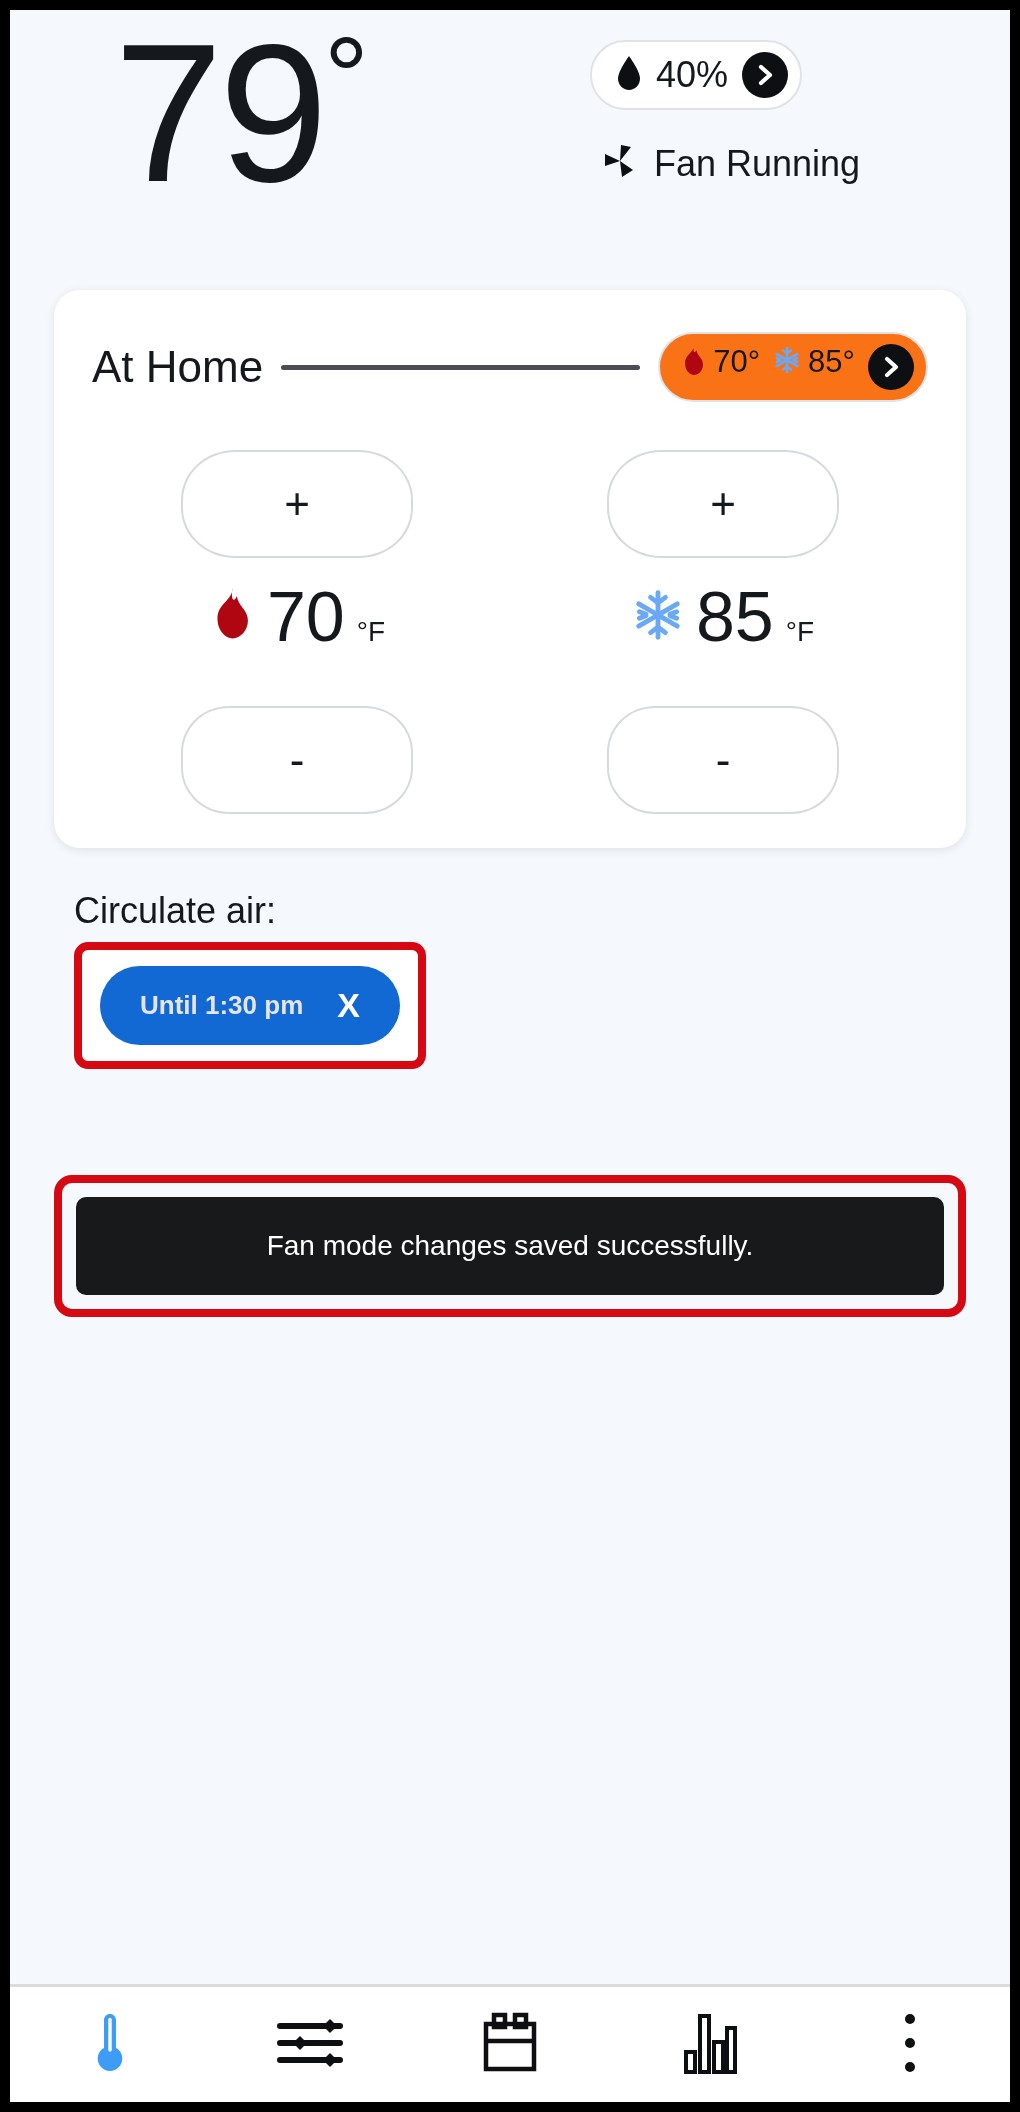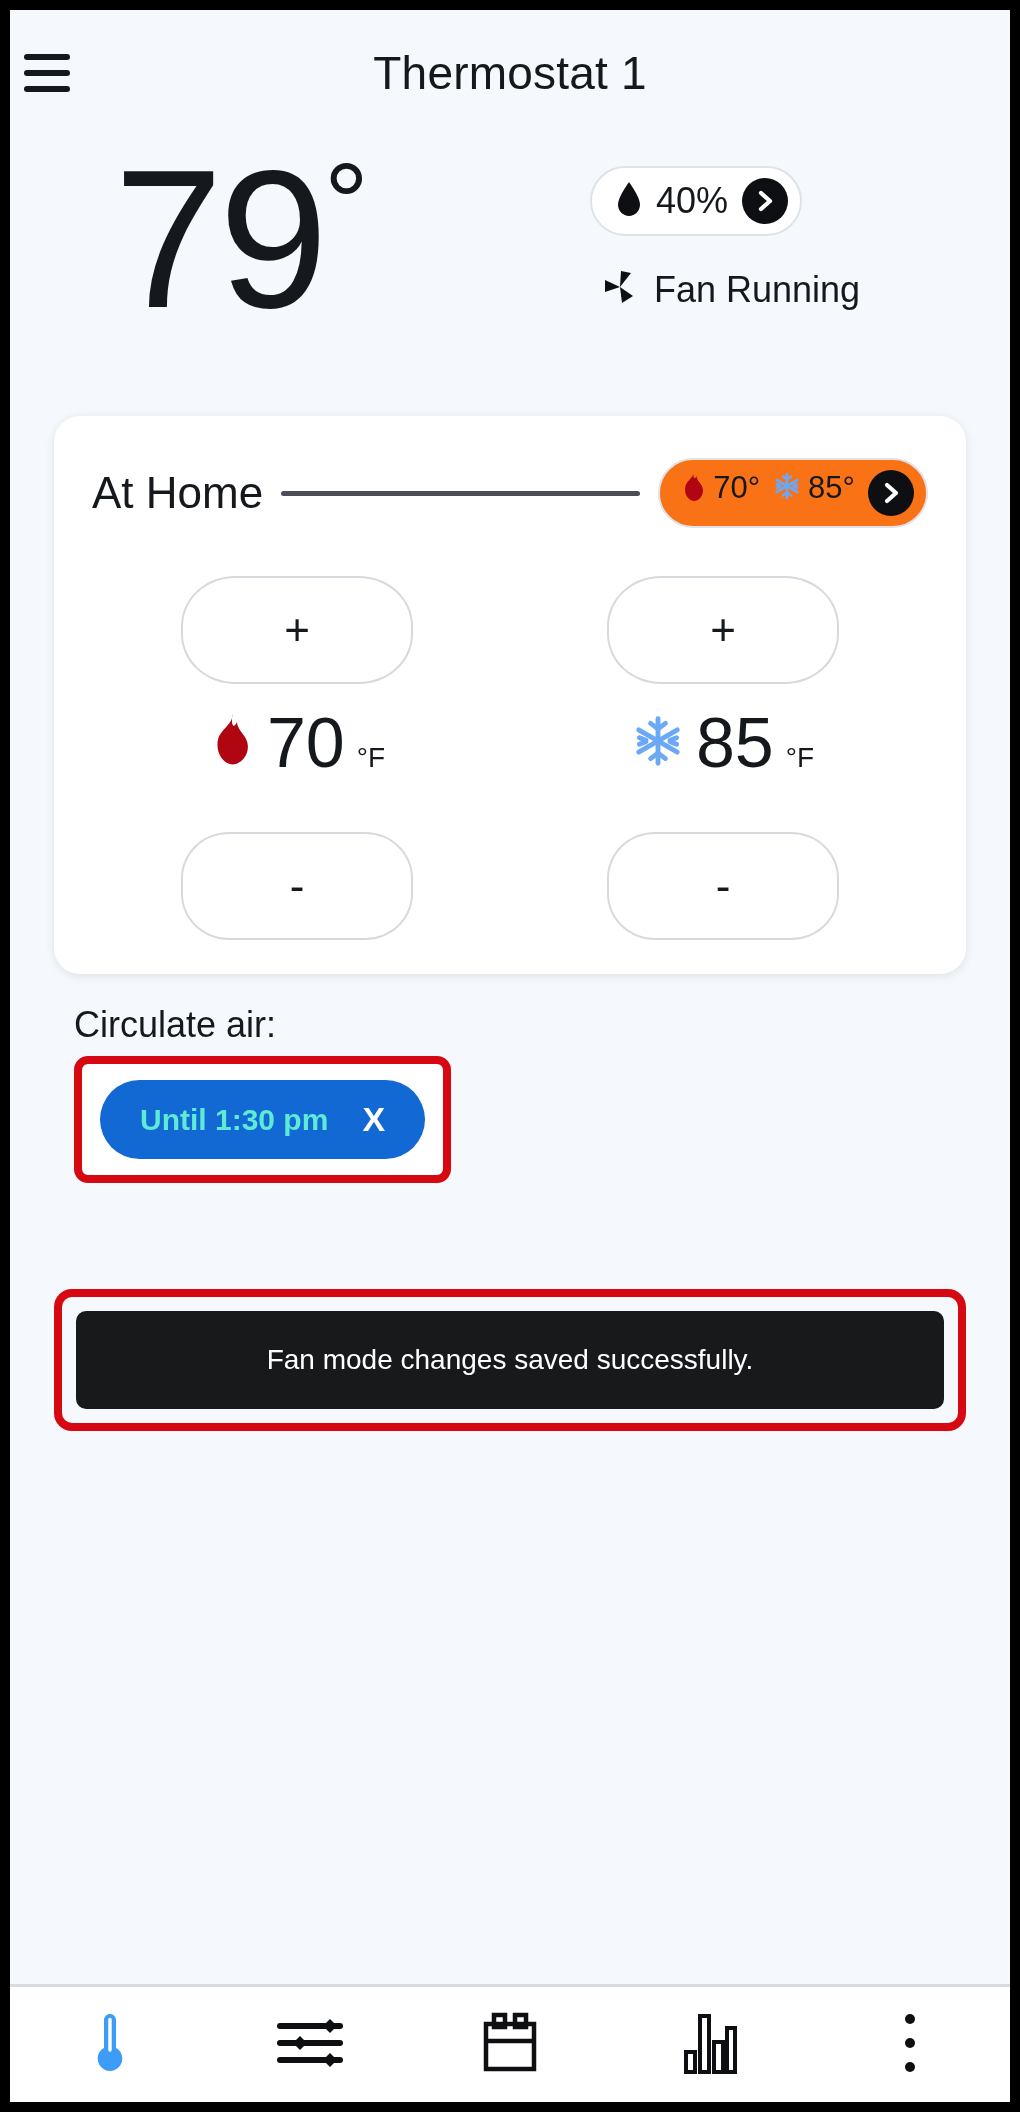--- a/index.html
+++ b/index.html
@@ -122,21 +122,21 @@
     align-items: center;
     gap: 14px;
   }
   .fan-status-label {
     font-size: 36px;
     color: #15181c;
   }
 
   
   .card {
-    margin: 28px 44px 0 44px;
+    margin: 28px 44px 12px 44px;
     background: #ffffff;
     border-radius: 26px;
     box-shadow: 0 2px 10px rgba(20,30,45,0.10);
     padding: 42px 30px 34px 30px;
   }
   .card-head {
     display: flex;
     align-items: center;
     gap: 0;
     padding: 0 8px;
@@ -255,22 +255,22 @@
   .blue-pill {
     background: #1269d3;
     border-radius: 44px;
     padding: 20px 40px;
     display: inline-flex;
     align-items: center;
     gap: 34px;
     cursor: pointer;
   }
   .blue-pill .pill-text {
-    color: #5eead4;
-    font-size: 30px;
+    color: #e5e5e5;
+    font-size: 26px;
     font-weight: 700;
     white-space: nowrap;
   }
   .blue-pill .pill-x {
     color: #ffffff;
     font-size: 34px;
     font-weight: 700;
     cursor: pointer;
   }
 
@@ -313,28 +313,20 @@
     justify-content: center;
     height: 100%;
     cursor: pointer;
   }
 </style>
 </head>
 <body>
 
 <div id="device">
 
-  <div class="header">
-    <div class="hamburger">
-      <span></span>
-        <span></span>
-        <span></span>
-    </div>
-    <div class="header-title">Thermostat 1</div>
-  </div>
 
   <div class="hero">
     <div class="hero-temp"><span>79</span><span class="deg-sym">°</span></div>
 
     <div class="hero-right">
       <div class="humidity-chip">
         <span>
           <svg width="26" height="36" viewBox="0 0 26 36">
               <path d="M13 1 C13 1 2 16 2 23.5 C2 30 7 35 13 35 C19 35 24 30 24 23.5 C24 16 13 1 13 1 Z" fill="#0d0f12"></path>
             </svg>

